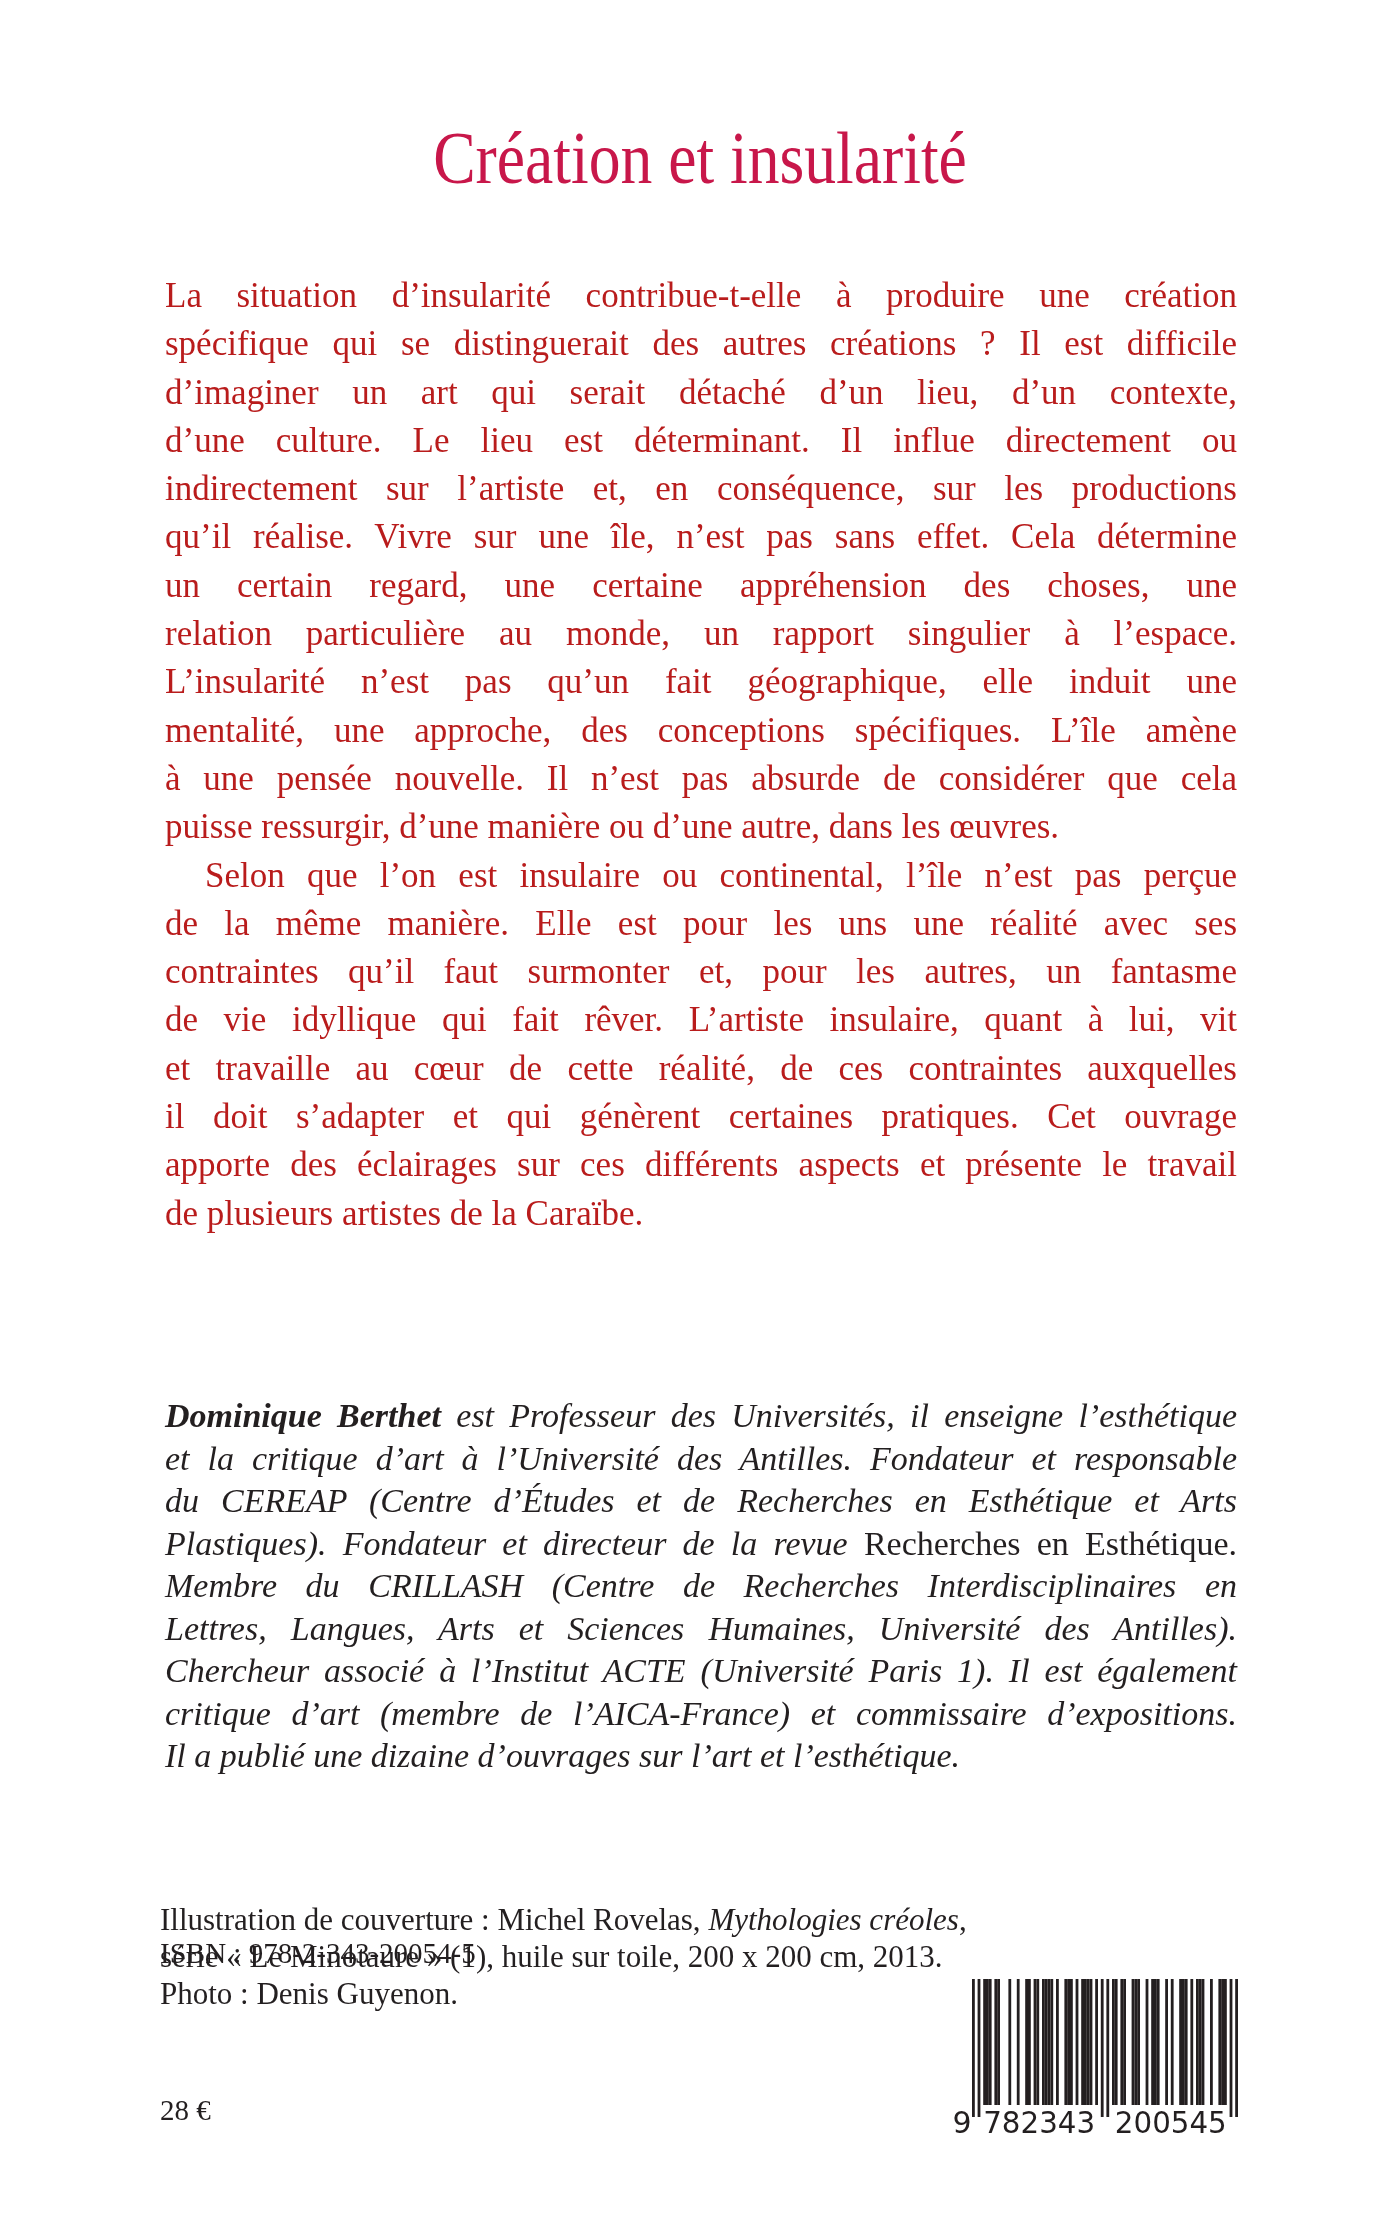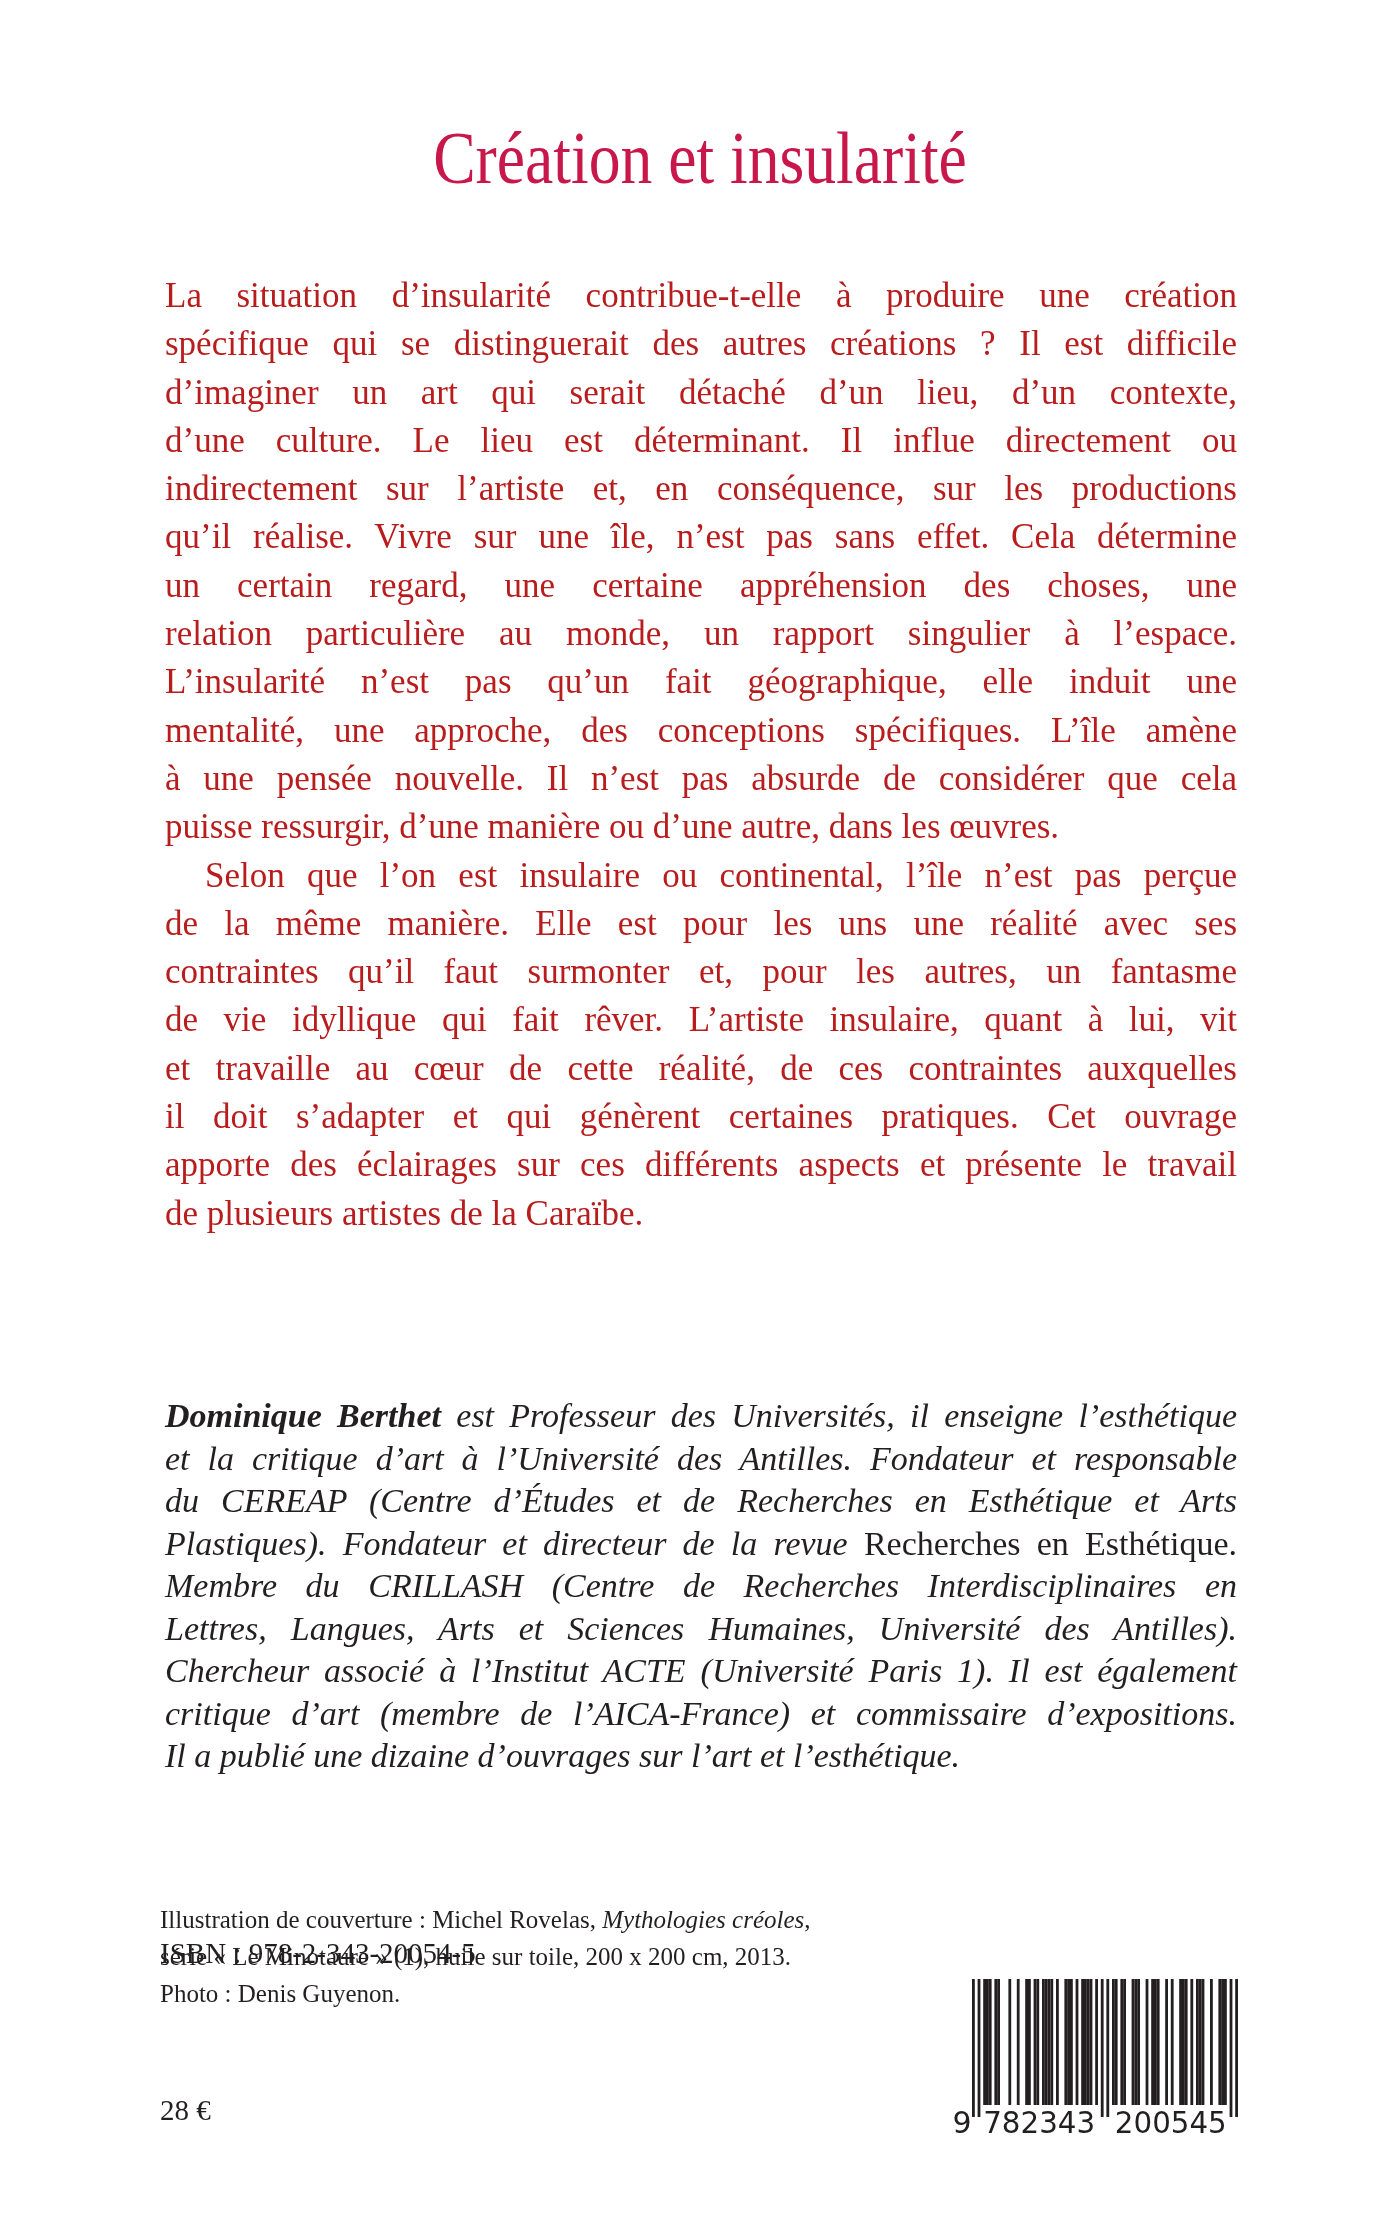--- a/index.html
+++ b/index.html
@@ -20,21 +20,21 @@
   .bio {
     position: absolute; left: 165px; top: 1395px; width: 1072px;
     font-family: "Liberation Serif", serif; font-style: italic; font-size: 34px; line-height: 42.5px; color: #231f20;
   }
   .bio .line { display: block; white-space: nowrap; text-align: justify; text-align-last: justify; height: 42.5px; }
   .bio .line.last { text-align-last: left; }
   .bio b { font-weight: bold; }
   .bio .roman { font-style: normal; }
   .credits {
     position: absolute; left: 160px; top: 1901px; width: 760px;
-    font-family: "Liberation Serif", serif; font-size: 25px; line-height: 37px; color: #231f20;
+    font-family: "Liberation Serif", serif; font-size: 31px; line-height: 37px; color: #231f20;
   }
   .credits .line { display: block; white-space: nowrap; }
   .credits i { font-style: italic; }
   .isbn {
     position: absolute; left: 160px; top: 1936px;
     font-family: "Liberation Serif", serif; font-size: 29px; line-height: 34px; color: #231f20;
   }
   .price {
     position: absolute; left: 160px; top: 2093px;
     font-family: "Liberation Serif", serif; font-size: 29px; line-height: 34px; color: #231f20;

